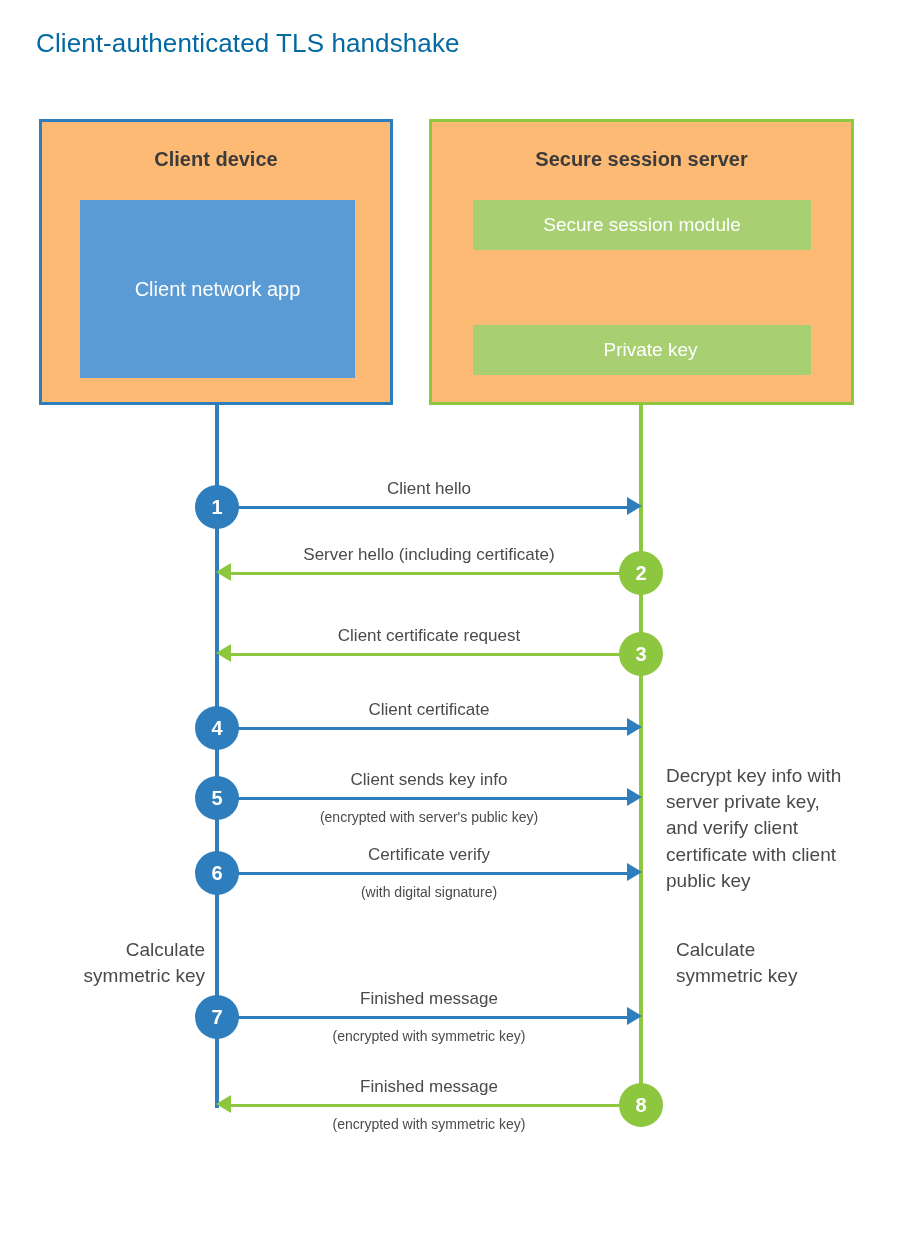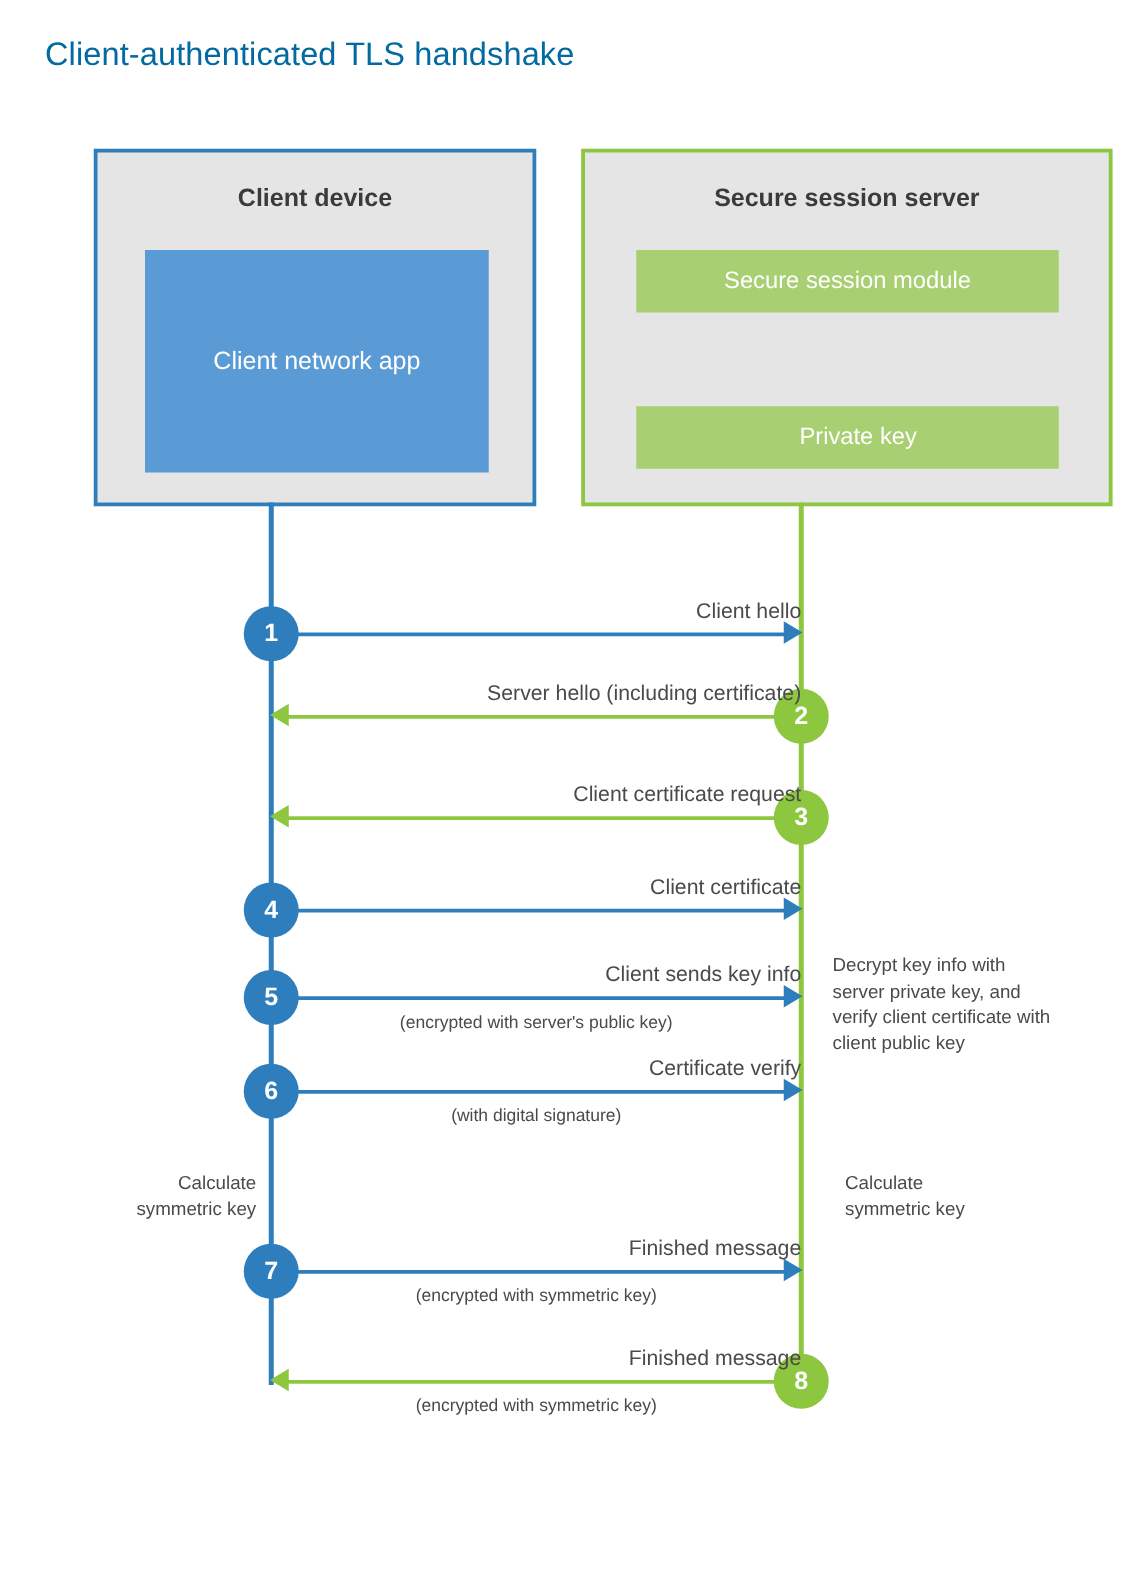--- a/index.html
+++ b/index.html
@@ -23,22 +23,21 @@
     font-size: 26px;
     font-weight: 400;
     color: #0369a1;
     letter-spacing: 0.1px;
     white-space: nowrap;
   }
 
   
   .actor-box {
     position: absolute;
-    background: #e5e5e5;
-    margin-left: 36px;
+    background: #fdba74;
   }
   #client-box {
     left: 39px; top: 119px;
     width: 354px; height: 286px;
     border: 3px solid #2e7ebd;
   }
   #server-box {
     left: 429px; top: 119px;
     width: 425px; height: 286px;
     border: 3px solid #8dc63f;
@@ -131,37 +130,37 @@
     color: #ffffff;
     font-size: 20px;
     font-weight: bold;
   }
   .step-badge.blue { background: #2e7ebd; }
   .step-badge.green { background: #8dc63f; }
 
   
   .msg-label {
     position: absolute;
-    text-align: right;
+    text-align: center;
     font-size: 17px;
     color: #4a4a4a;
     white-space: nowrap;
   }
   .msg-sublabel {
     position: absolute;
     text-align: center;
     font-size: 14px;
     color: #4a4a4a;
     white-space: nowrap;
   }
 
   
   .annotation {
     position: absolute;
-    font-size: 15px;
+    font-size: 19px;
     line-height: 1.38;
     color: #4a4a4a;
   }
   #annotation-decrypt {
     left: 666px; top: 763px; width: 180px;
     text-align: left;
   }
   #annotation-client-calc {
     left: 10px; top: 937px; width: 195px;
     text-align: right;

